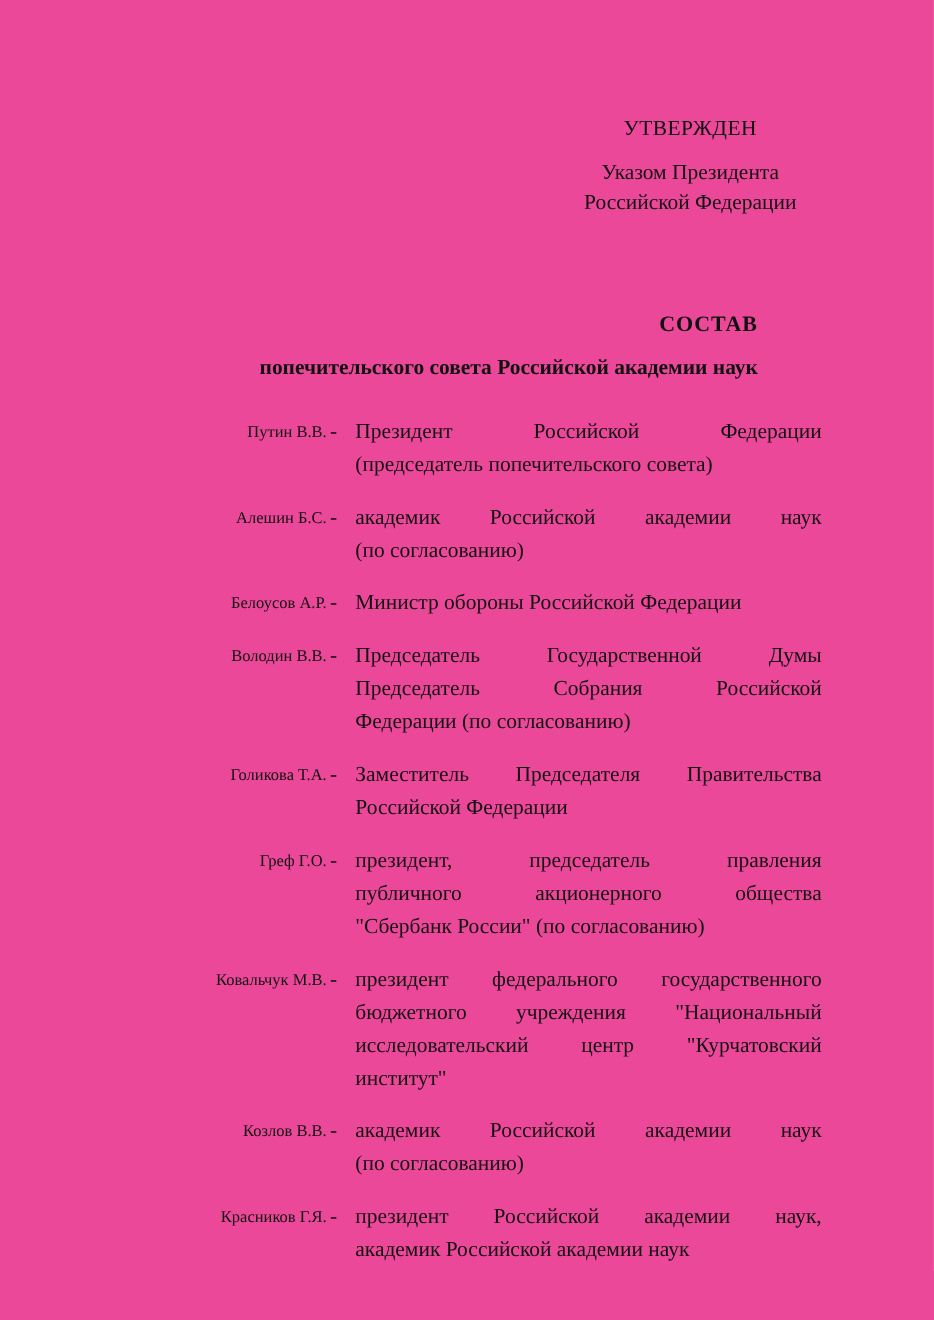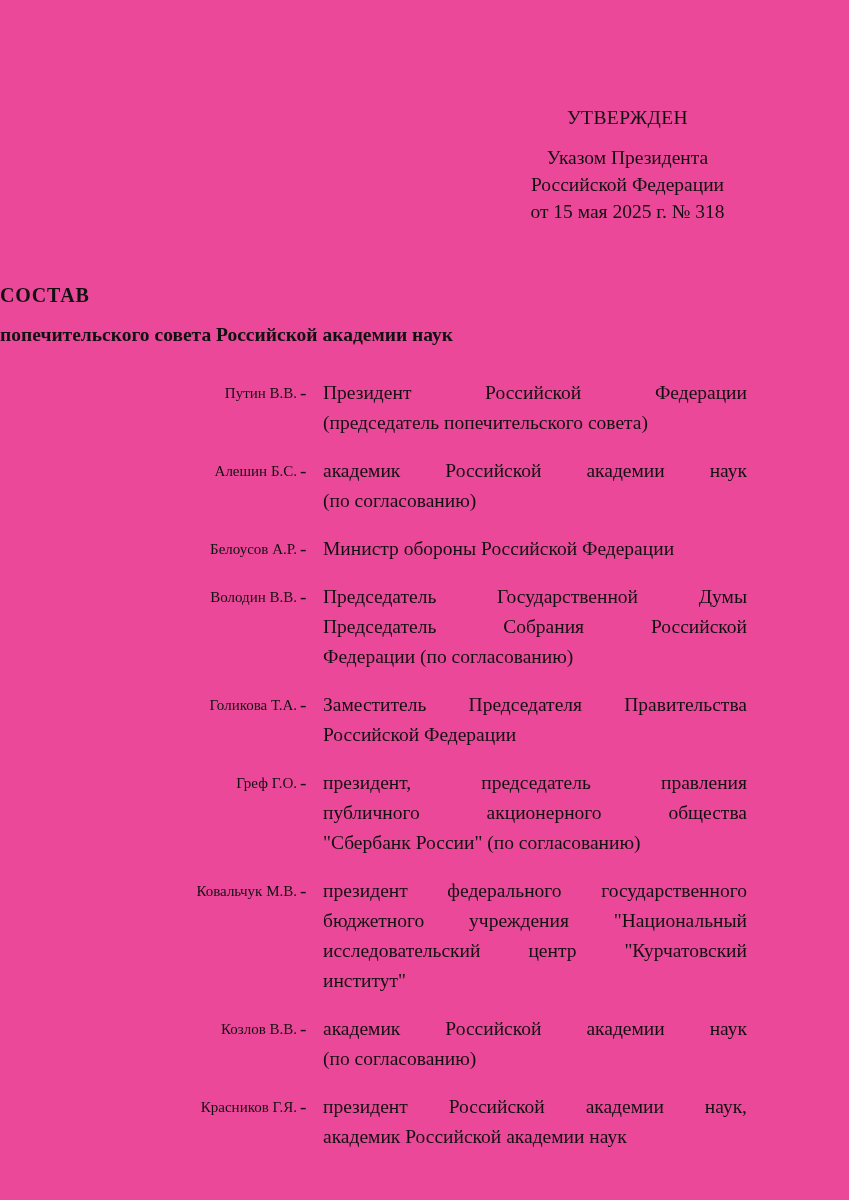--- a/index.html
+++ b/index.html
@@ -43,21 +43,21 @@
     display: block;
     white-space: nowrap;
   }
 
   
   .doc-title-wrap {
     position: absolute;
     left: 0;
     top: 282px;
     width: 689px;
-    text-align: left;
+    text-align: right;
   }
   .doc-title {
     display: block;
     font-weight: bold;
     font-size: 20px;
     letter-spacing: 0.8px;
     line-height: 26px;
   }
   .doc-subtitle {
     display: block;
@@ -126,21 +126,20 @@
 </style>
 </head>
 <body>
 
 <div class="page">
 
   <div class="approval-block">
     <span class="approval-title">УТВЕРЖДЕН</span>
     <span class="approval-line">Указом Президента</span>
     <span class="approval-line">Российской Федерации</span>
-    <span class="approval-line">от 15 мая 2025 г. № 318</span>
   </div>
 
   <div class="doc-title-wrap">
     <span class="doc-title">СОСТАВ</span>
     <span class="doc-subtitle">попечительского совета Российской академии наук</span>
   </div>
 
   <div class="roster">
       <div class="roster-row">
         <span class="member-name">Путин В.В.</span>

